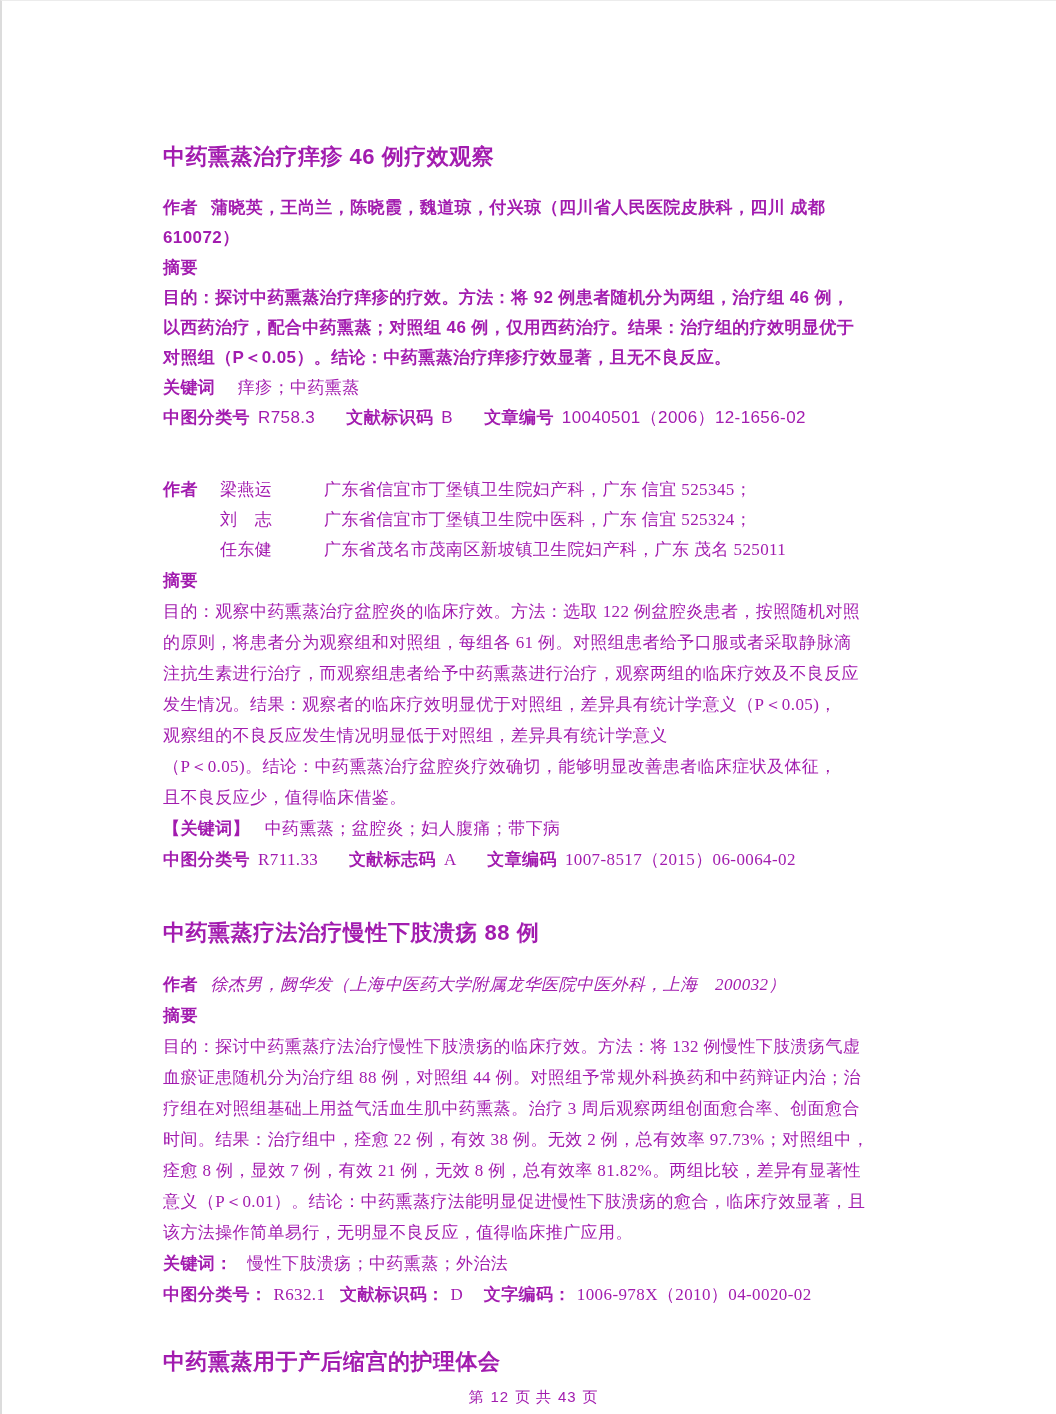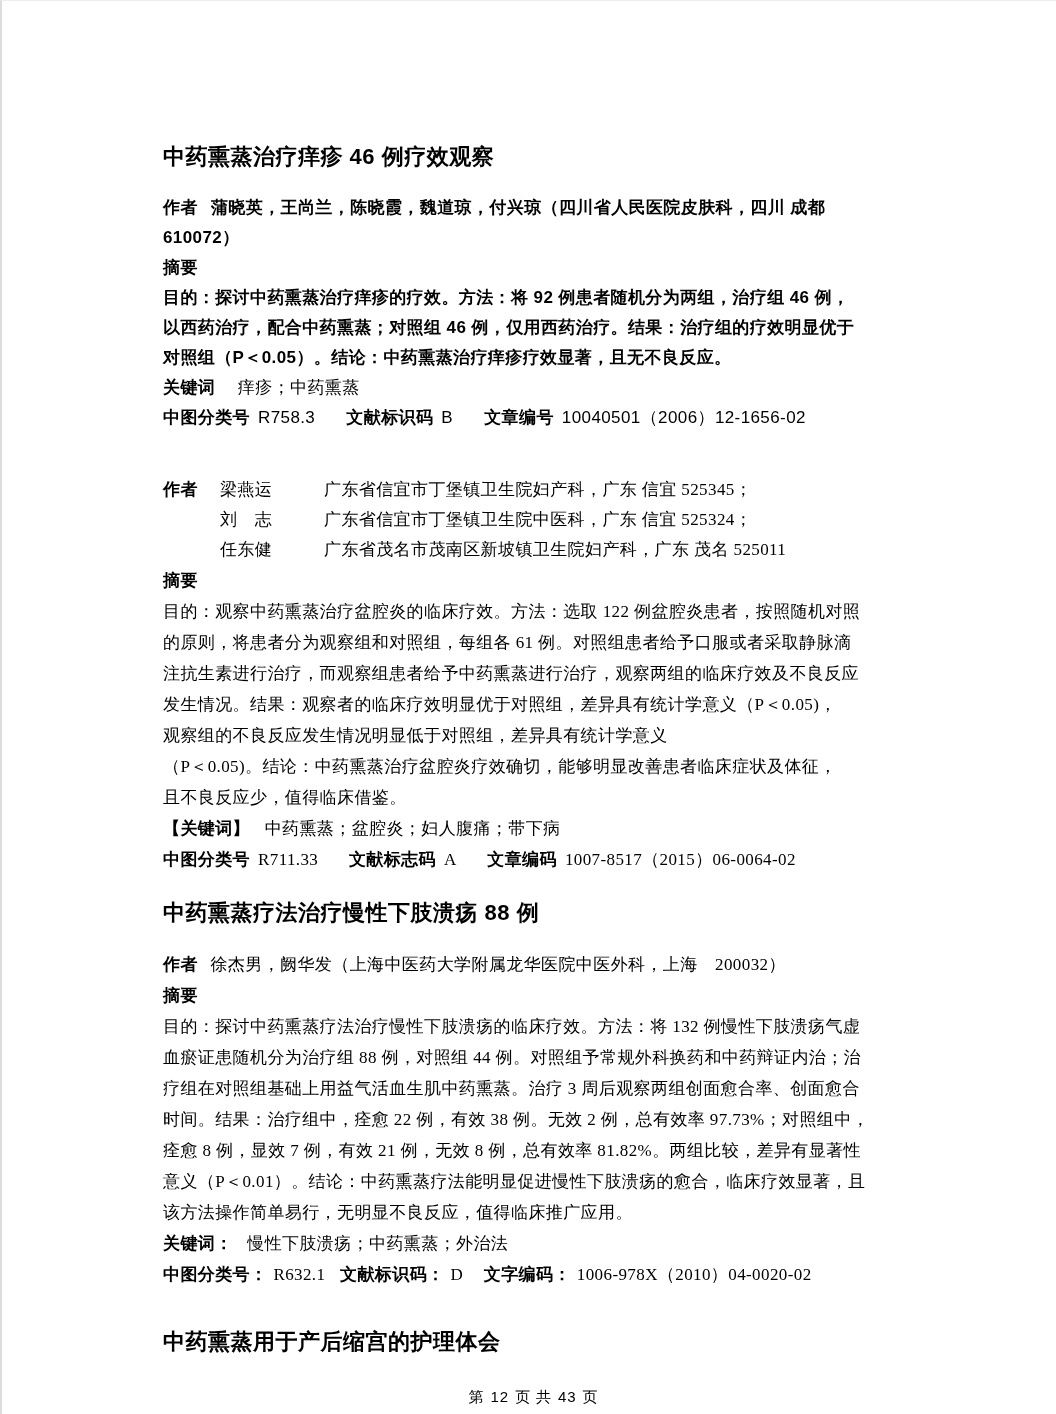--- a/index.html
+++ b/index.html
@@ -4,21 +4,21 @@
 <style>
   html,body{margin:0;padding:0;background:#ffffff;}
   .page{
     position:relative;
     width:1056px;height:1414px;
     box-sizing:border-box;
     background:#ffffff;
     border-left:2px solid #dcdcdc;
     border-top:1px solid #ececec;
     padding:142px 152px 0 161px;
-    color:#000000;
+    color:#a21caf;
     overflow:hidden;
   }
   .hei{font-family:"Liberation Sans","DejaVu Sans",sans-serif;}
   .song{font-family:"Liberation Serif","DejaVu Serif",serif;}
   .article{margin:0;}
   .article-title{
     font-family:"Liberation Sans","DejaVu Sans",sans-serif;
     font-size:22px;font-weight:bold;
     letter-spacing:0.5px;
     margin:0 0 22px 0;
@@ -35,21 +35,21 @@
   .meta-line .meta-group:last-child{margin-right:0;}
   .meta-line .meta-val{margin-left:8px;}
   .meta-line .meta-val.nogap{margin-left:6px;}
   .author-table{
     display:grid;
     grid-template-columns:57px 104px 1fr;
     font-size:17px;line-height:30px;letter-spacing:0.4px;
   }
   .author-table .cell{white-space:nowrap;}
   .mt-s2{margin-top:42px;}
-  .mt-s3{margin-top:24px;}
+  .mt-s3{margin-top:44px;}
   .mt-s4{margin-top:38px;}
   .footer{
     position:absolute;
     left:161px;right:152px;bottom:8px;
     text-align:center;
     font-family:"Liberation Serif","DejaVu Serif",serif;
     font-size:15px;line-height:18px;
     letter-spacing:1px;
   }
   .footer .num{font-family:"Liberation Sans","DejaVu Sans",sans-serif;font-weight:normal;}
@@ -113,21 +113,21 @@
       <span class="meta-group"><span class="lbl">中图分类号</span><span class="meta-val">R711.33</span></span>
       <span class="meta-group"><span class="lbl">文献标志码</span><span class="meta-val">A</span></span>
       <span class="meta-group"><span class="lbl">文章编码</span><span class="meta-val">1007-8517（2015）06-0064-02</span></span>
     </div>
   </section>
 
   <section class="article mt-s3">
     <h1 class="article-title">中药熏蒸疗法治疗慢性下肢溃疡 88 例</h1>
     <div class="line31 song">
       <span class="lbl hei">作者</span>
-      <span style="margin-left:8px;">徐杰男，阙华发（上海中医药大学附属龙华医院中医外科，上海　200032）</span>
+      <span style="margin-left:8px;font-style:italic;">徐杰男，阙华发（上海中医药大学附属龙华医院中医外科，上海　200032）</span>
     </div>
     <div class="line31">
       <span class="lbl">摘要</span>
     </div>
     <p class="abstract line31 song">目的：探讨中药熏蒸疗法治疗慢性下肢溃疡的临床疗效。方法：将 132 例慢性下肢溃疡气虚
 血瘀证患随机分为治疗组 88 例，对照组 44 例。对照组予常规外科换药和中药辩证内治；治
 疗组在对照组基础上用益气活血生肌中药熏蒸。治疗 3 周后观察两组创面愈合率、创面愈合
 时间。结果：治疗组中，痊愈 22 例，有效 38 例。无效 2 例，总有效率 97.73%；对照组中，
 痊愈 8 例，显效 7 例，有效 21 例，无效 8 例，总有效率 81.82%。两组比较，差异有显著性
 意义（P＜0.01）。结论：中药熏蒸疗法能明显促进慢性下肢溃疡的愈合，临床疗效显著，且

